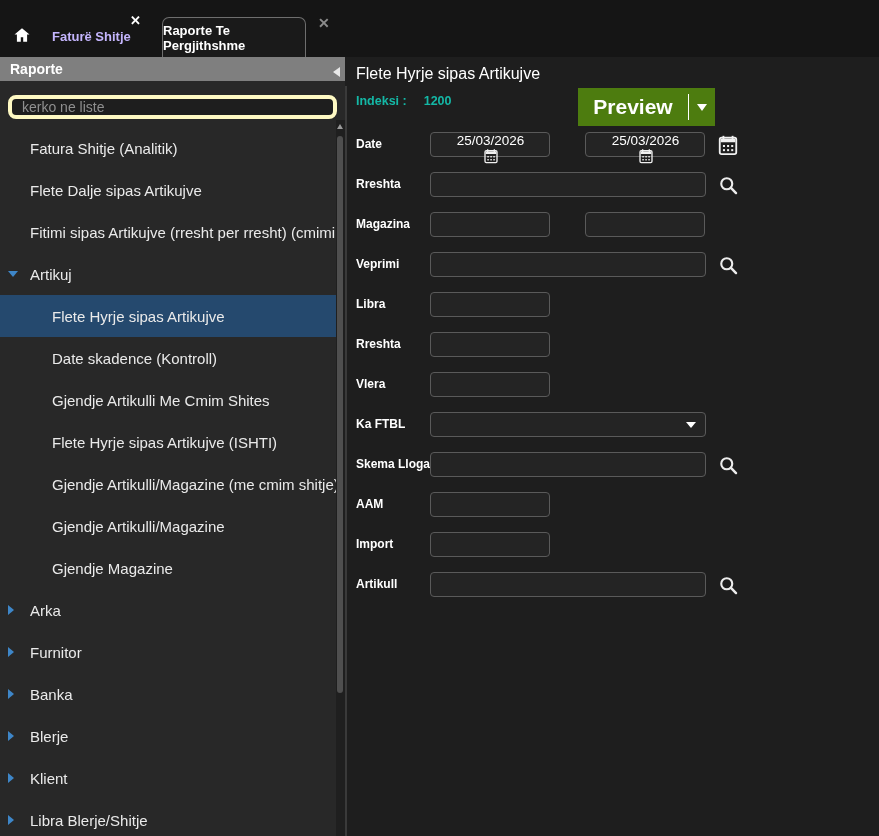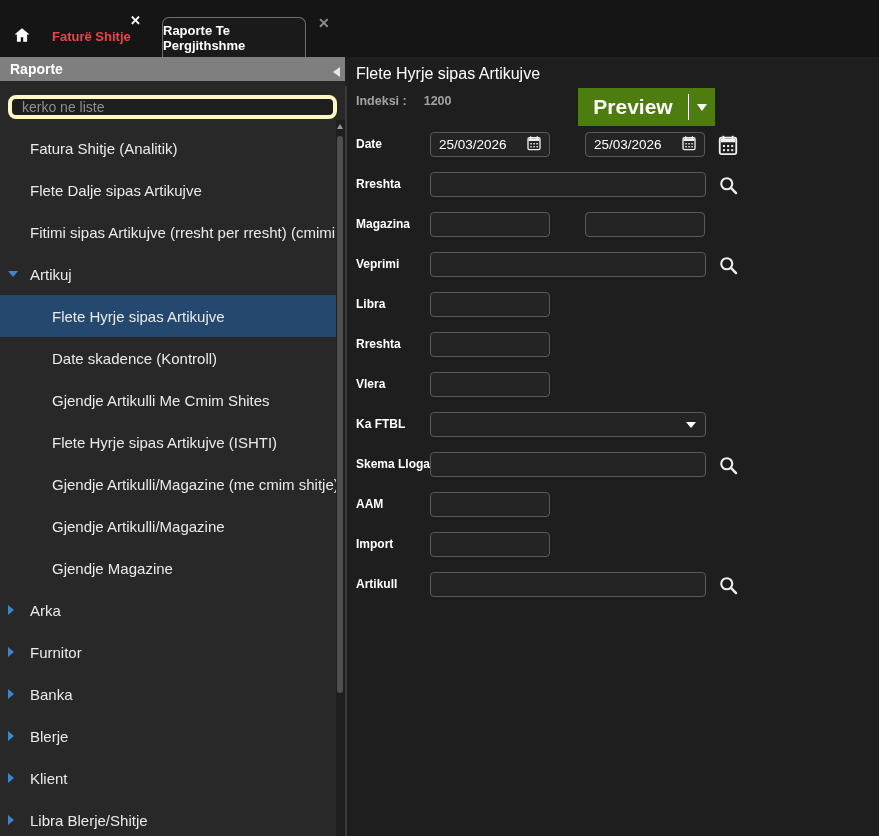--- a/index.html
+++ b/index.html
@@ -6,21 +6,21 @@
   html,body { background:#101010; }
   .screen{
     position:relative; width:879px; height:836px; overflow:hidden;
     background:#1e1e1e; color:#f0f0f0;
     font-family:"Liberation Sans", sans-serif;
   }
 
   
   .topbar{ position:absolute; top:0; left:0; right:0; height:57px; background:#151515; }
   .home-btn{ position:absolute; left:12px; top:26px; width:20px; height:18px; cursor:pointer; }
-  .tab-inactive-label{ position:absolute; left:52px; top:29px; font-size:13px; font-weight:600; color:#ef4444; cursor:pointer; }
+  .tab-inactive-label{ position:absolute; left:52px; top:29px; font-size:13px; font-weight:600; color:#c4b5fd; cursor:pointer; }
   .tab-close-1{ position:absolute; left:130px; top:13px; font-size:13px; font-weight:700; color:#fff; cursor:pointer; }
   .tab-active{
     position:absolute; left:162px; top:17px; width:144px; height:40px;
     background:#1a1a1a; border:1px solid #6e6e6e; border-bottom:none;
     border-radius:7px 7px 0 0; display:flex; align-items:center; justify-content:center;
     font-size:13px; font-weight:700; color:#fff; cursor:pointer;
   }
   .tab-close-2{ position:absolute; left:318px; top:15px; font-size:14px; font-weight:700; color:#8b8b8b; cursor:pointer; }
 
   
@@ -55,21 +55,21 @@
     position:absolute; top:4px; left:1px; width:0; height:0;
     border-left:3.5px solid transparent; border-right:3.5px solid transparent; border-bottom:5px solid #9a9a9a;
   }
   .sb-thumb{ position:absolute; top:16px; left:1px; width:6px; height:557px; background:#4f4f4f; border-radius:3px; cursor:pointer; }
 
   .splitter{ position:absolute; left:345px; top:86px; bottom:0; width:2px; background:#3a3a3a; }
 
   
   .main{ position:absolute; top:57px; left:347px; right:0; bottom:0; background:#1e1e1e; }
   .m-title{ position:absolute; left:9px; top:8px; font-size:16px; color:#fff; }
-  .m-index{ position:absolute; left:9px; top:37px; font-size:12.5px; font-weight:600; color:#a3a3a3; }
+  .m-index{ position:absolute; left:9px; top:37px; font-size:12.5px; font-weight:600; color:#14b8a6; }
   .m-index .idx-val{ margin-left:17px; }
   .preview-btn{
     position:absolute; left:231px; top:31px; width:137px; height:38px;
     background:#4d7c0f; display:flex; align-items:center; cursor:pointer;
   }
   .preview-label{ width:110px; text-align:center; font-size:21px; font-weight:600; color:#fff; }
   .preview-sep{ width:1px; height:26px; background:#fff; }
   .preview-caret{ flex:1; display:flex; justify-content:center; }
   .caret-down{ width:0; height:0; border-top:7px solid #fff; border-left:5px solid transparent; border-right:5px solid transparent; }
 
@@ -77,21 +77,21 @@
   .f-label{ position:absolute; left:9px; top:0; height:25px; line-height:25px; font-size:12px; font-weight:600; color:#fff; }
   .inp{
     position:absolute; top:0; height:25px; background:#242424;
     border:1px solid #5a5a5a; border-radius:4px;
     color:#efefef; font-size:13.5px; font-family:inherit; outline:none;
   }
   .inp.wide{ left:83px; width:276px; }
   .inp.small{ left:83px; width:120px; }
   .inp.second{ left:238px; width:120px; }
   input.inp{ padding:0 8px; }
-  .datebox{ display:flex; align-items:center; justify-content:space-between; padding:0 7px 0 8px; cursor:pointer; }
+  .datebox{ display:flex; align-items:center; justify-content:space-between; padding:0 7px 0 8px; cursor:pointer;flex-direction:column; }
   .d-val{ font-size:13.5px; color:#fff; }
   .selectbox{ display:flex; align-items:center; justify-content:flex-end; padding-right:9px; cursor:pointer; }
   .selectbox .caret-down{ border-top:6px solid #fff; }
   .row-icon{ position:absolute; left:369px; top:1px; width:24px; height:24px; display:flex; align-items:center; justify-content:center; cursor:pointer; }
 </style>
 </head>
 <body>
 
 <div class="screen">
 

